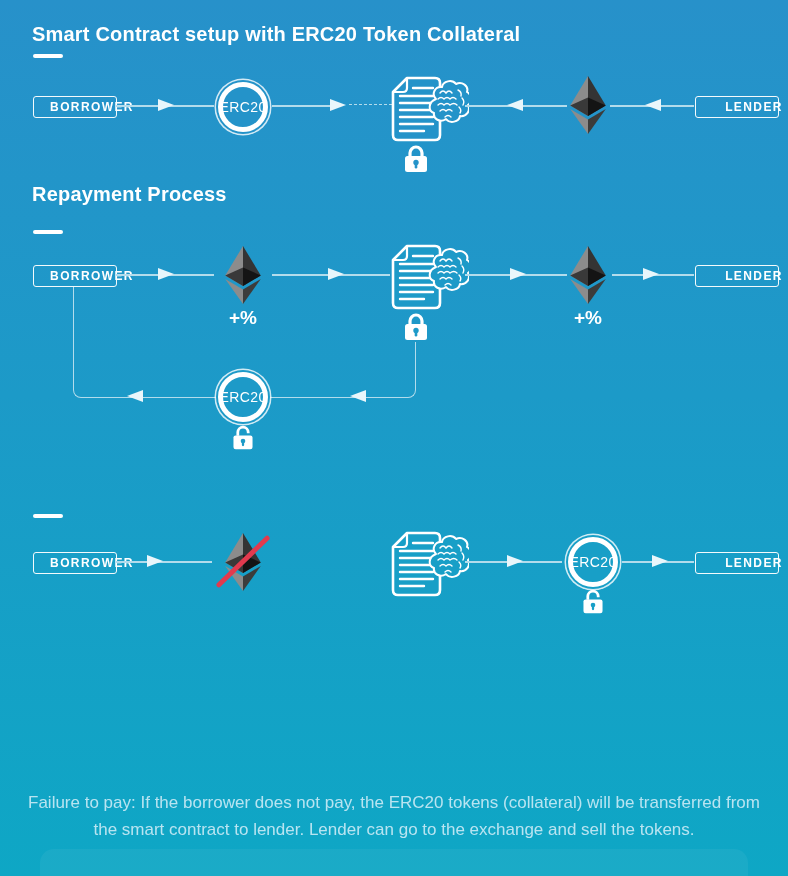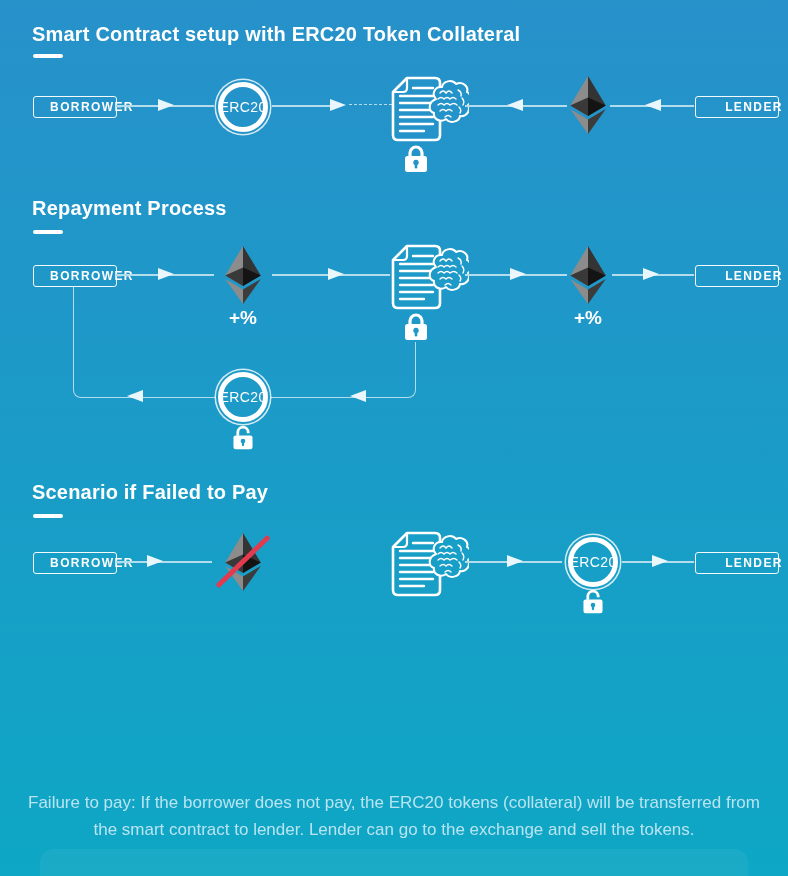--- a/index.html
+++ b/index.html
@@ -98,21 +98,21 @@
         <use href="#sym-eth"></use>
       </svg>
 
     <div class="ln" style="left:610px;top:85px;width:84px"></div>
     <div class="ah-l" style="left:645px;top:79px"></div>
 
     <div class="tag" style="left:695px;top:76px">LENDER</div>
   </section>
 
   <section class="sec" style="--bg:#1d9ac8">
-    <h2 class="sec-title" style="left:32px;top:175px">Repayment Process</h2>
+    <h2 class="sec-title" style="left:32px;top:161px">Repayment Process</h2>
     <div class="dash" style="left:33px;top:210px"></div>
 
     <div class="tag" style="left:33px;top:245px">BORROWER</div>
     <div class="ln" style="left:116px;top:254px;width:98px"></div>
     <div class="ah-r" style="left:158px;top:248px"></div>
 
     <svg class="icon" style="left:225px;top:226px" width="36" height="58" viewBox="0 0 256 417">
         <use href="#sym-eth"></use>
       </svg>
     <div class="pct" style="left:243px;top:287px">+%</div>
@@ -147,21 +147,20 @@
 
     <div class="coin" style="left:218px;top:352px">
       <span>ERC20</span>
     </div>
     <svg class="icon" style="left:230px;top:404px" width="26" height="28" viewBox="0 0 30 32">
         <use href="#sym-lock-o"></use>
       </svg>
   </section>
 
   <section class="sec" style="--bg:#189fc7">
-    <h2 class="sec-title" style="left:32px;top:459px">Scenario if Failed to Pay</h2>
     <div class="dash" style="left:33px;top:494px"></div>
 
     <div class="tag" style="left:33px;top:532px">BORROWER</div>
     <div class="ln" style="left:116px;top:541px;width:96px"></div>
     <div class="ah-r" style="left:147px;top:535px"></div>
 
     <svg class="icon" style="left:225px;top:513px" width="36" height="58" viewBox="0 0 256 417">
         <use href="#sym-eth"></use>
       </svg>
     <div class="slash" style="left:207px;top:539px"></div>

